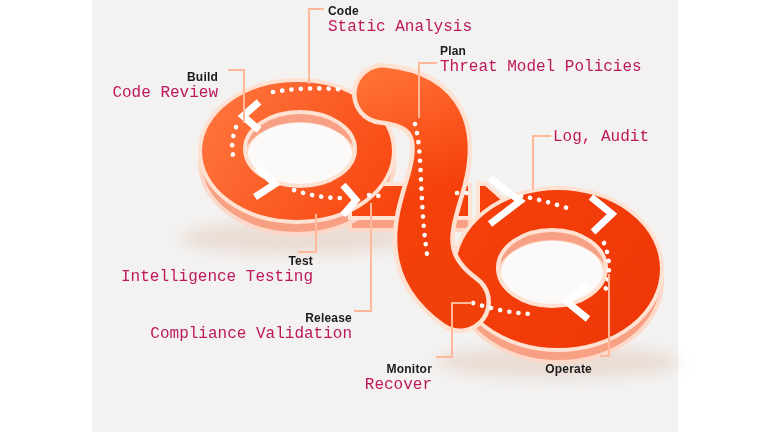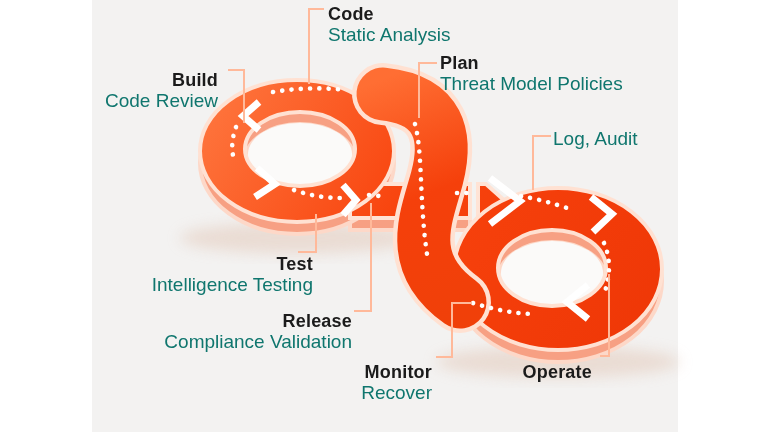--- a/index.html
+++ b/index.html
@@ -1,22 +1,22 @@
 <!DOCTYPE html>
 <html><head>
 <meta charset="utf-8">
 <style>
   html,body{margin:0;padding:0;}
   body{width:768px;height:432px;font-family:"Liberation Sans",sans-serif;}
   .stage{position:relative;width:768px;height:432px;background:#ffffff;overflow:hidden;}
   .canvas-bg{position:absolute;left:92px;top:0;width:586px;height:432px;background:#f3f2f1;}
   svg.loop{position:absolute;left:0;top:0;}
   .lbl{position:absolute;white-space:nowrap;}
-  .lbl .t{font-size:18px;font-weight:700;color:#1b1b1b;letter-spacing:.2px;line-height:1.08;}
-  .lbl .s{font-size:19px;color:#0f766e;line-height:1.14;}
+  .lbl .t{font-size:12px;font-weight:700;color:#1b1b1b;letter-spacing:.2px;line-height:1.08;}
+  .lbl .s{font-size:16px;color:#be185d;line-height:1.14;font-family:Liberation Mono, monospace;}
   .lbl.right{text-align:right;margin-top:8px;}
 </style>
 </head>
 <body>
 
 <div class="stage">
   <div class="canvas-bg"></div>
 
   <svg class="loop" width="768" height="432" viewBox="0 0 768 432">
     <defs>
@@ -107,21 +107,21 @@
   <div class="lbl" style="left:328px;top:5px">
     <div class="t">Code</div>
     <div class="s">Static Analysis</div>
   </div>
 
   <div class="lbl right" style="right:550px;top:63px">
     <div class="t">Build</div>
     <div class="s">Code Review</div>
   </div>
 
-  <div class="lbl" style="left:440px;top:54px">
+  <div class="lbl" style="left:440px;top:45px">
     <div class="t">Plan</div>
     <div class="s">Threat Model Policies</div>
   </div>
 
   <div class="lbl" style="left:553px;top:128px">
     <div class="s">Log, Audit</div>
   </div>
 
   <div class="lbl right" style="right:455px;top:247px">
     <div class="t">Test</div>

